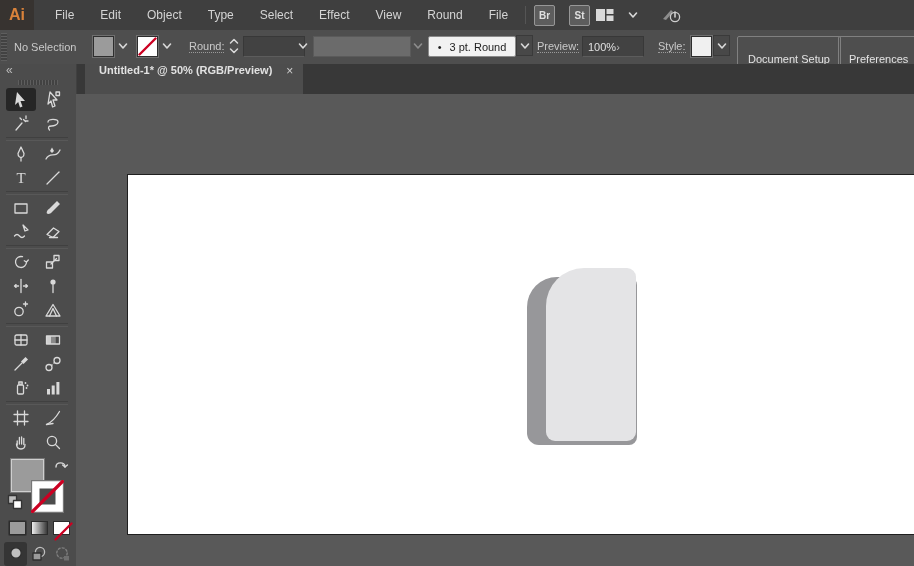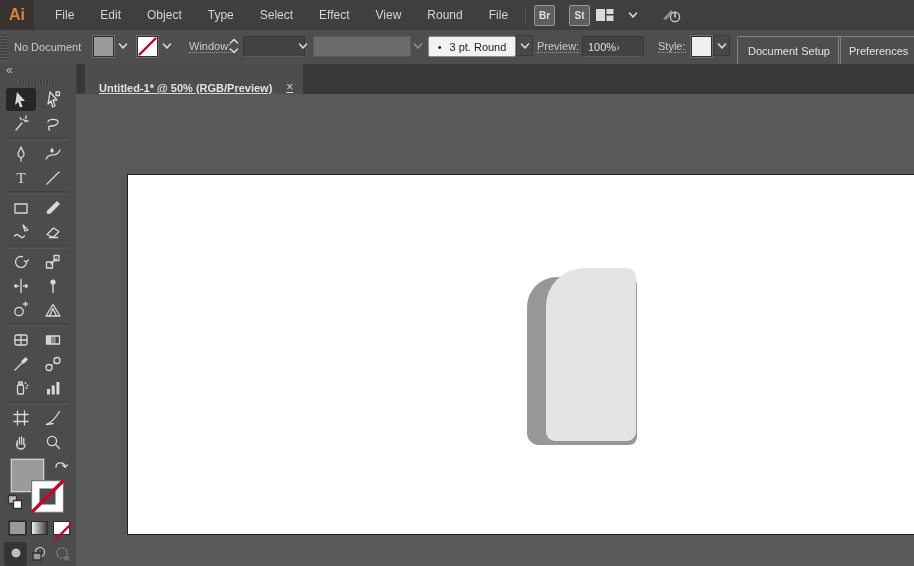--- a/index.html
+++ b/index.html
@@ -21,25 +21,25 @@
   .grip-v{left:1px;top:33px;width:6px;height:28px;
           background:repeating-linear-gradient(0deg,#5e5e5e 0 1px,#424242 1px 3px);}
   .cb-label{font-size:11px;color:#c9c9c9;line-height:34px;}
   .cb-link{border-bottom:1px dotted #9a9a9a;line-height:normal;}
   .swatch{width:19px;height:19px;border:1px solid #2e2e2e;box-shadow:0 0 0 1px #6f6f6f;}
   .chev-btn{width:15px;height:21px;display:flex;align-items:center;justify-content:center;}
   .field{background:#424242;border:1px solid #383838;border-bottom-color:#5c5c5c;height:19px;
          font-size:11px;color:#e0e0e0;display:flex;align-items:center;padding:0 5px;}
   .cb-btn{height:19px;border:1px solid #808080;border-radius:2px;background:transparent;
           color:#e3e3e3;font-size:11px;display:flex;align-items:center;justify-content:center;
-          padding:4px 10px;}
+          padding:12px 10px;}
   
   #tabbar{left:76px;top:64px;width:838px;height:30px;background:#383838;}
   #doc-tab{position:absolute;left:9px;top:0;height:30px;background:#4d4d4d;display:flex;
-           align-items:flex-end;padding:0 10px 0 14px;text-decoration:underline;}
+           align-items:flex-start;padding:0 10px 0 14px;}
   #doc-tab .title{font-size:11px;font-weight:bold;color:#e2e2e2;white-space:nowrap;}
   #tab-close{margin-left:14px;font-size:12px;color:#cfcfcf;cursor:default;}
   
   #toolpanel{left:0;top:64px;width:76px;height:502px;background:#4c4c4c;border-right:1px solid #404040;}
   #collapse{position:absolute;left:6px;top:-1px;font-size:12px;color:#bdbdbd;letter-spacing:-1px;}
   #grip-h{position:absolute;left:18px;top:16px;width:40px;height:5px;
           background:repeating-linear-gradient(90deg,#5e5e5e 0 1px,#424242 1px 3px);}
   .tool-row{position:absolute;left:5px;width:66px;height:23px;display:flex;}
   .tool-cell{width:30px;height:23px;display:flex;align-items:center;justify-content:center;
              border-radius:3px;margin:0 1px;}
@@ -105,36 +105,36 @@
         <svg width="24" height="22" viewBox="0 0 24 22" fill="none" stroke="#d9d9d9" stroke-width="1.3" stroke-linecap="round" stroke-linejoin="round">
           <path d="M3 15 L11 6 L13 8 L6 16 Z" fill="#8d8d8d" stroke="none"></path>
           <circle cx="15" cy="13" r="4.6" stroke="#cfcfcf"></circle>
           <path d="M15 8 V13" stroke="#cfcfcf" stroke-width="1.6"></path>
         </svg>
       </div>
   </div>
 
   <div id="controlbar" class="abs">
     <div class="abs grip-v" style="left:1px;top:3px;"></div>
-    <div class="abs cb-label" style="left:14px;top:0;">No Document</div>
+    <div class="abs cb-label" style="left:14px;top:0;">No Selection</div>
     <div class="abs swatch" style="left:93px;top:6px;background:#9b9b9b;"></div>
     <div class="abs chev-btn" style="left:115px;top:5px;">
         <svg width="14" height="14" viewBox="0 0 14 14" fill="none" stroke="#d9d9d9" stroke-width="1.3" stroke-linecap="round" stroke-linejoin="round">
           <path d="M3.5 5 L7 9 L10.5 5" stroke-width="1.6"></path>
         </svg>
       </div>
     <div class="abs swatch" style="left:137px;top:6px;background:#ffffff;"><svg width="19" height="19" viewBox="0 0 19 19" fill="none" stroke="#d9d9d9" stroke-width="1.3" stroke-linecap="round" stroke-linejoin="round">
           <path d="M1.5 17.5 L17.5 1.5" stroke="#cc0022" stroke-width="2.4"></path>
         </svg></div>
     <div class="abs chev-btn" style="left:159px;top:5px;">
         <svg width="14" height="14" viewBox="0 0 14 14" fill="none" stroke="#d9d9d9" stroke-width="1.3" stroke-linecap="round" stroke-linejoin="round">
           <path d="M3.5 5 L7 9 L10.5 5" stroke-width="1.6"></path>
         </svg>
       </div>
-    <div class="abs cb-label cb-link" style="left:189px;top:10px;">Window:</div>
+    <div class="abs cb-label cb-link" style="left:189px;top:10px;">Round:</div>
     <div class="abs" style="left:228px;top:5px;"><svg width="12" height="22" viewBox="0 0 12 22" fill="none" stroke="#d9d9d9" stroke-width="1.3" stroke-linecap="round" stroke-linejoin="round">
           <path d="M2.5 8 L6 4.5 L9.5 8" stroke-width="1.5"></path>
           <path d="M2.5 14 L6 17.5 L9.5 14" stroke-width="1.5"></path>
         </svg></div>
     <div class="abs field" style="left:243px;top:6px;width:50px;"></div>
     <div class="abs chev-btn" style="left:295px;top:5px;">
         <svg width="14" height="14" viewBox="0 0 14 14" fill="none" stroke="#d9d9d9" stroke-width="1.3" stroke-linecap="round" stroke-linejoin="round">
           <path d="M3.5 5 L7 9 L10.5 5" stroke-width="1.6"></path>
         </svg>
       </div>

